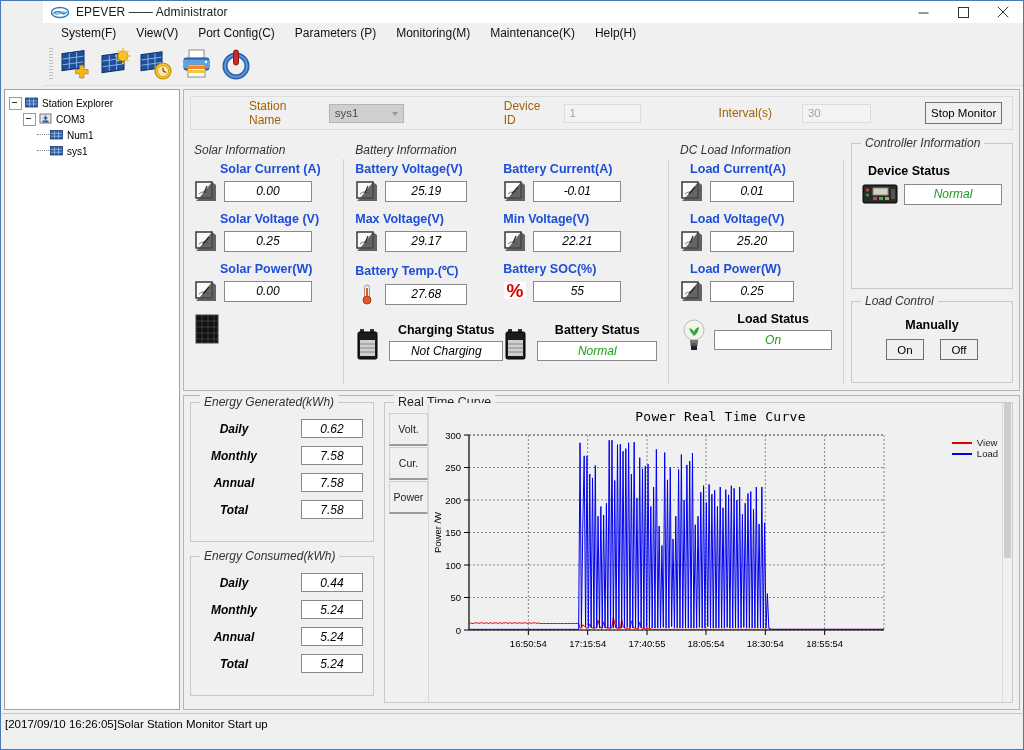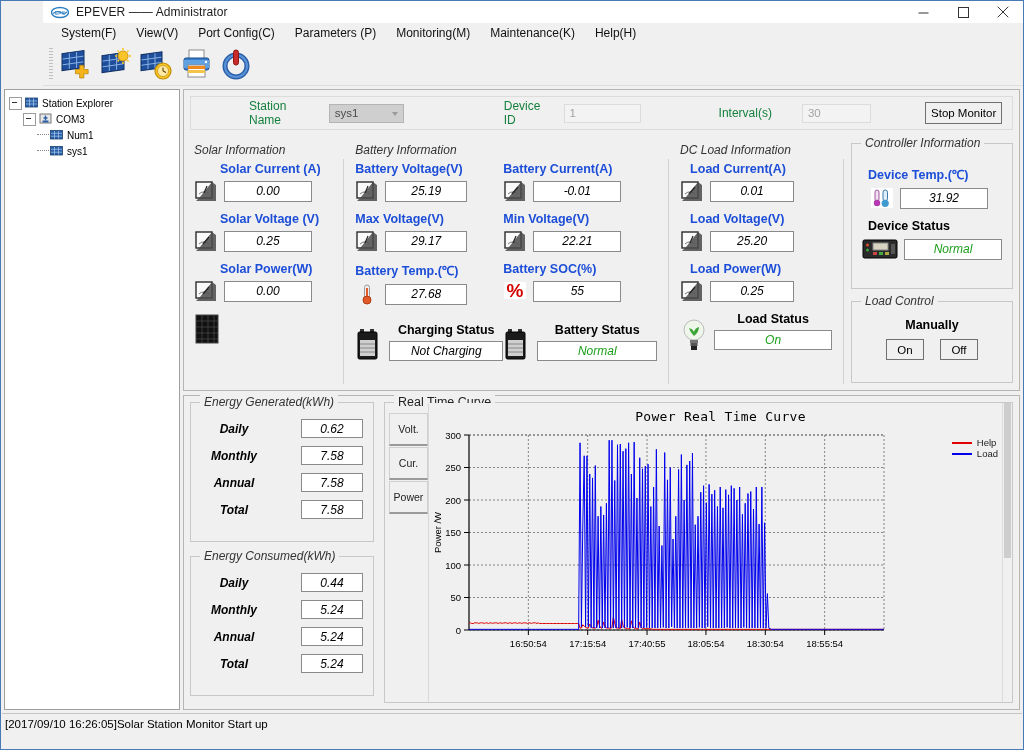--- a/index.html
+++ b/index.html
@@ -46,21 +46,21 @@
 
   
   .gbox{border:1px solid #c8c8c8;position:relative;background:#f0f0f0;}
   .gbox>.legendlbl{position:absolute;top:-8px;left:9px;background:#f0f0f0;padding:0 4px;
         font-style:italic;font-size:12px;color:#333;white-space:nowrap;}
 
   .topPanel{border:1px solid #b5b5b5;background:#f0f0f0;padding:6px;box-sizing:border-box;height:302px;}
 
   
   .hdrrow{border:1px solid #dcdcdc;height:34px;display:flex;align-items:center;padding:0 10px;box-sizing:border-box;}
-  .hdr-lbl{color:#15803d;font-size:12px;}
+  .hdr-lbl{color:#a16207;font-size:12px;}
   .combo{width:78px;height:19px;background:#cfcfcf;border:1px solid #b4b4b4;box-sizing:border-box;
       display:flex;align-items:center;padding-left:5px;color:#4a4a4a;font-size:11.5px;position:relative;}
   .combo .arrow{position:absolute;right:5px;top:7px;width:0;height:0;border-left:3.5px solid transparent;
       border-right:3.5px solid transparent;border-top:4px solid #9a9a9a;}
   .txtdis{height:19px;background:#f3f3f3;border:1px solid #dcdcdc;box-sizing:border-box;
       display:flex;align-items:center;padding-left:5px;color:#a2a2a2;font-size:11.5px;}
   .btn{border:1px solid #707070;background:#f0f0f0;font-size:11.5px;color:#000;
       display:flex;align-items:center;justify-content:center;box-sizing:border-box;}
 
   
@@ -608,35 +608,20 @@
               </div>
             </div>
           </div>
 
           <div class="vdiv"></div>
 
           <div class="col" style="width:166px;padding:0;">
             <div class="gbox" style="height:146px;padding:14px 10px 8px 10px;box-sizing:border-box;">
               <span class="legendlbl">Controller Information</span>
 
-              <div class="field" style="margin-top:8px;">
-                <div class="flabel" style="margin-left:6px;">Device Temp.(℃)</div>
-                <div class="frow" style="margin-left:8px;">
-                  <span class="ficon">
-                    <svg width="24" height="24" viewBox="0 0 24 24">
-                        <rect x="1" y="2" width="22" height="20" fill="#fff"></rect>
-                        <rect x="5" y="4" width="4" height="11" rx="2" fill="#f0dff0" stroke="#a05aa0"></rect>
-                        <circle cx="7" cy="17" r="3.2" fill="#b23bb2"></circle>
-                        <rect x="13" y="4" width="4.5" height="11" rx="2.2" fill="#dfeef8" stroke="#3a7aa8"></rect>
-                        <circle cx="15.2" cy="17.3" r="3.6" fill="#3f9ad0"></circle>
-                      </svg>
-                  </span>
-                  <span class="fval" style="width:88px;">31.92</span>
-                </div>
-              </div>
 
               <div style="margin-top:6px;">
                 <div class="stitle" style="font-weight:bold;font-size:12.5px;margin-left:6px;margin-bottom:5px;">Device Status</div>
                 <div class="frow">
                   <span class="ficon" style="width:36px;height:22px;">
                     <svg width="36" height="22" viewBox="0 0 36 22">
                         <rect x="1" y="2" width="34" height="18" rx="1.5" fill="#2a2a2a" stroke="#000"></rect>
                         <rect x="11" y="5" width="15" height="7" fill="#d8d2c0" stroke="#888"></rect>
                         <circle cx="5.5" cy="7" r="1.5" fill="#e04b2a"></circle>
                         <circle cx="5.5" cy="12" r="1.5" fill="#3aa534"></circle>
@@ -715,21 +700,21 @@
             <div class="vtab">Volt.</div>
             <div class="vtab">Cur.</div>
             <div class="vtab">Power</div>
           </div>
 
           <div class="chartwrap">
             <div class="charttitle">Power Real Time Curve</div>
             <div class="legendbox">
               <div class="lrow">
                 <span class="swatch" id="sw-solar" style="background: rgb(224, 0, 0);"></span>
-                <span>Help</span>
+                <span>View</span>
               </div>
               <div class="lrow">
                 <span class="swatch" id="sw-load" style="background: rgb(0, 0, 238);"></span>
                 <span>Load</span>
               </div>
             </div>
             <svg id="chart-svg" style="position:absolute;left:0;top:22px;" width="480" height="250" viewBox="0 0 480 250">
                 <line x1="40" y1="205" x2="455" y2="205" stroke="#555" stroke-width="0.7" stroke-dasharray="2,2"></line>
                 <line x1="35" y1="205" x2="40" y2="205" stroke="#000" stroke-width="1"></line>
                 <text x="32" y="208.5" text-anchor="end" font-size="9.5" font-family="&quot;Liberation Sans&quot;,sans-serif" fill="#000">0</text>

